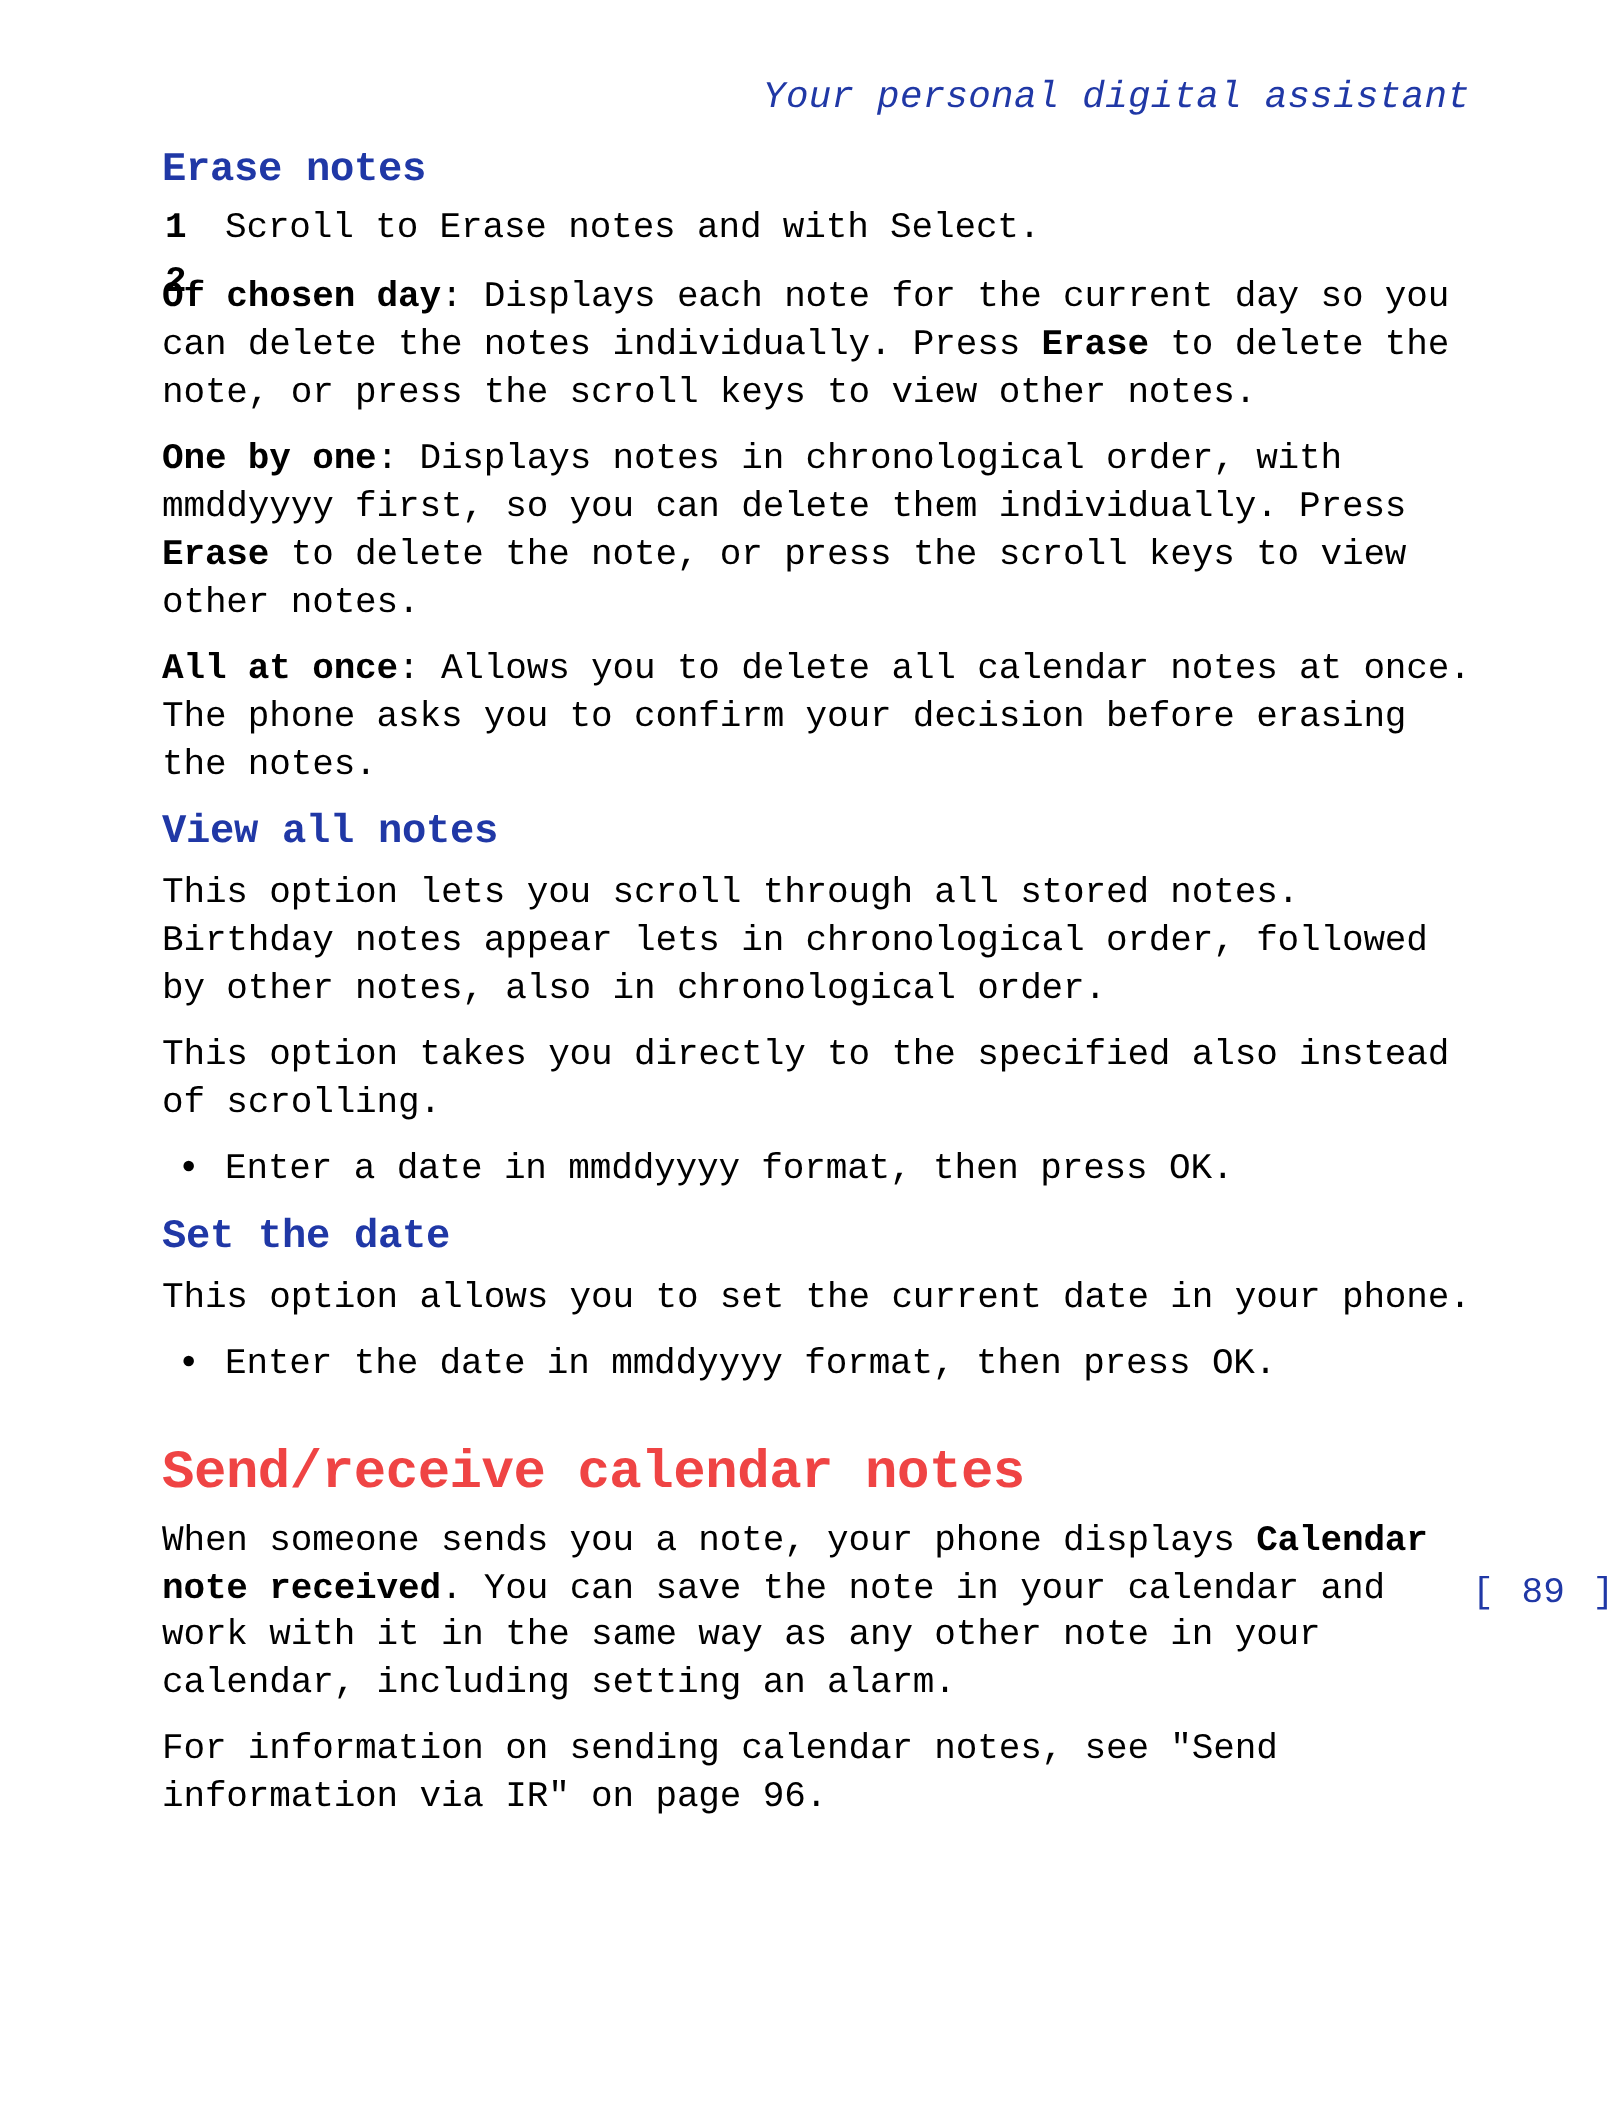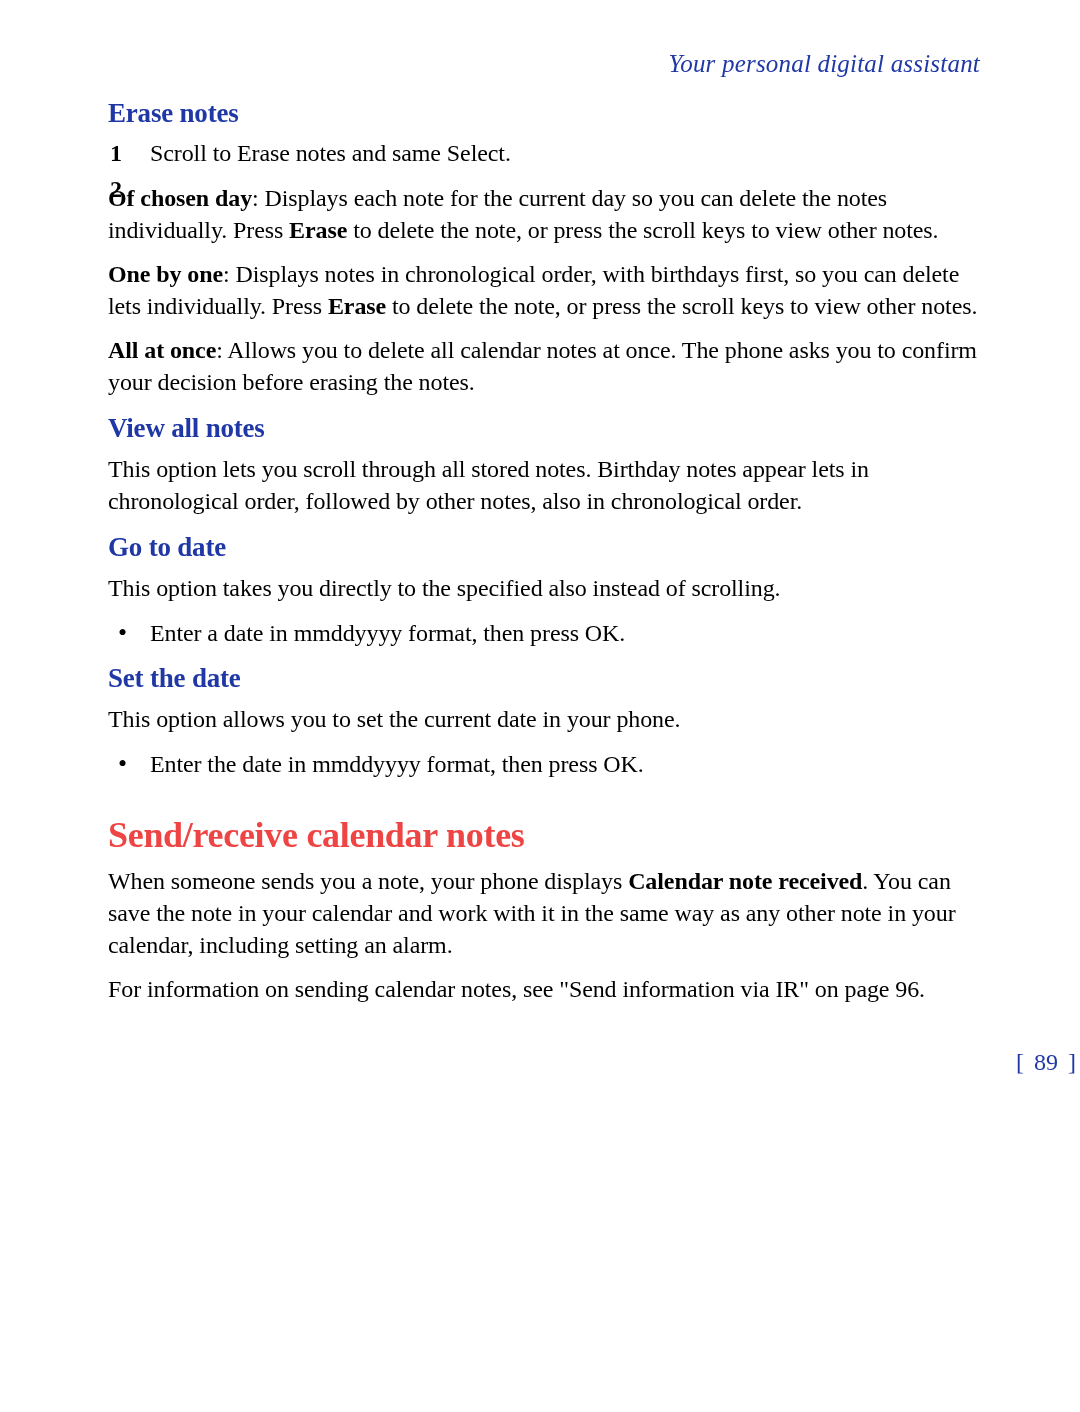--- a/index.html
+++ b/index.html
@@ -7,21 +7,21 @@
     padding: 0;
     background: #ffffff;
     width: 1080px;
     height: 1412px;
   }
   .page {
     box-sizing: border-box;
     width: 1080px;
     height: 1116px;
     padding: 50px 90px 40px 108px;
-    font-family: Liberation Serif, serif;
+    font-family: Liberation Mono, monospace;
     color: #000000;
     position: relative;
   }
   .header-line {
     text-align: right;
     font-style: italic;
     color: #2038a6;
     font-size: 25px;
     margin-bottom: 20px;
     padding-right: 10px;
@@ -105,37 +105,36 @@
 
 <div class="page">
 
   <div class="header-line">Your personal digital assistant</div>
 
   <h2 class="section-title">Erase notes</h2>
 
   <ol class="num-list">
     <li>
       <span class="marker">1</span>
-      <span><span>Scroll to </span><span class="b">Erase notes</span><span> and same </span><span class="b">Select</span><span>.</span></span>
+      <span><span>Scroll to </span><span class="b">Erase notes</span><span> and with </span><span class="b">Select</span><span>.</span></span>
     </li>
     <li>
       <span class="marker">2</span>
     </li>
   </ol>
 
   <p class="body-text"><span class="b">Of chosen day</span><span>: Displays each note for the current day so you can delete the notes individually. Press </span><span class="b">Erase</span><span> to delete the note, or press the scroll keys to view other notes.</span></p>
 
-  <p class="body-text"><span class="b">One by one</span><span>: Displays notes in chronological order, with birthdays first, so you can delete lets individually. Press </span><span class="b">Erase</span><span> to delete the note, or press the scroll keys to view other notes.</span></p>
+  <p class="body-text"><span class="b">One by one</span><span>: Displays notes in chronological order, with mmddyyyy first, so you can delete them individually. Press </span><span class="b">Erase</span><span> to delete the note, or press the scroll keys to view other notes.</span></p>
 
   <p class="body-text"><span class="b">All at once</span><span>: Allows you to delete all calendar notes at once. The phone asks you to confirm your decision before erasing the notes.</span></p>
 
   <h2 class="section-title">View all notes</h2>
   <p class="body-text">This option lets you scroll through all stored notes. Birthday notes appear lets in chronological order, followed by other notes, also in chronological order.</p>
 
-  <h2 class="section-title">Go to date</h2>
   <p class="body-text">This option takes you directly to the specified also instead of scrolling.</p>
   <ul class="bullet-list">
     <li><span>Enter a date in </span><span class="b">mmddyyyy</span><span> format, then press </span><span class="b">OK</span><span>.</span></li>
   </ul>
 
   <h2 class="section-title">Set the date</h2>
   <p class="body-text">This option allows you to set the current date in your phone.</p>
   <ul class="bullet-list">
     <li><span>Enter the date in </span><span class="b">mmddyyyy</span><span> format, then press </span><span class="b">OK</span><span>.</span></li>
   </ul>

